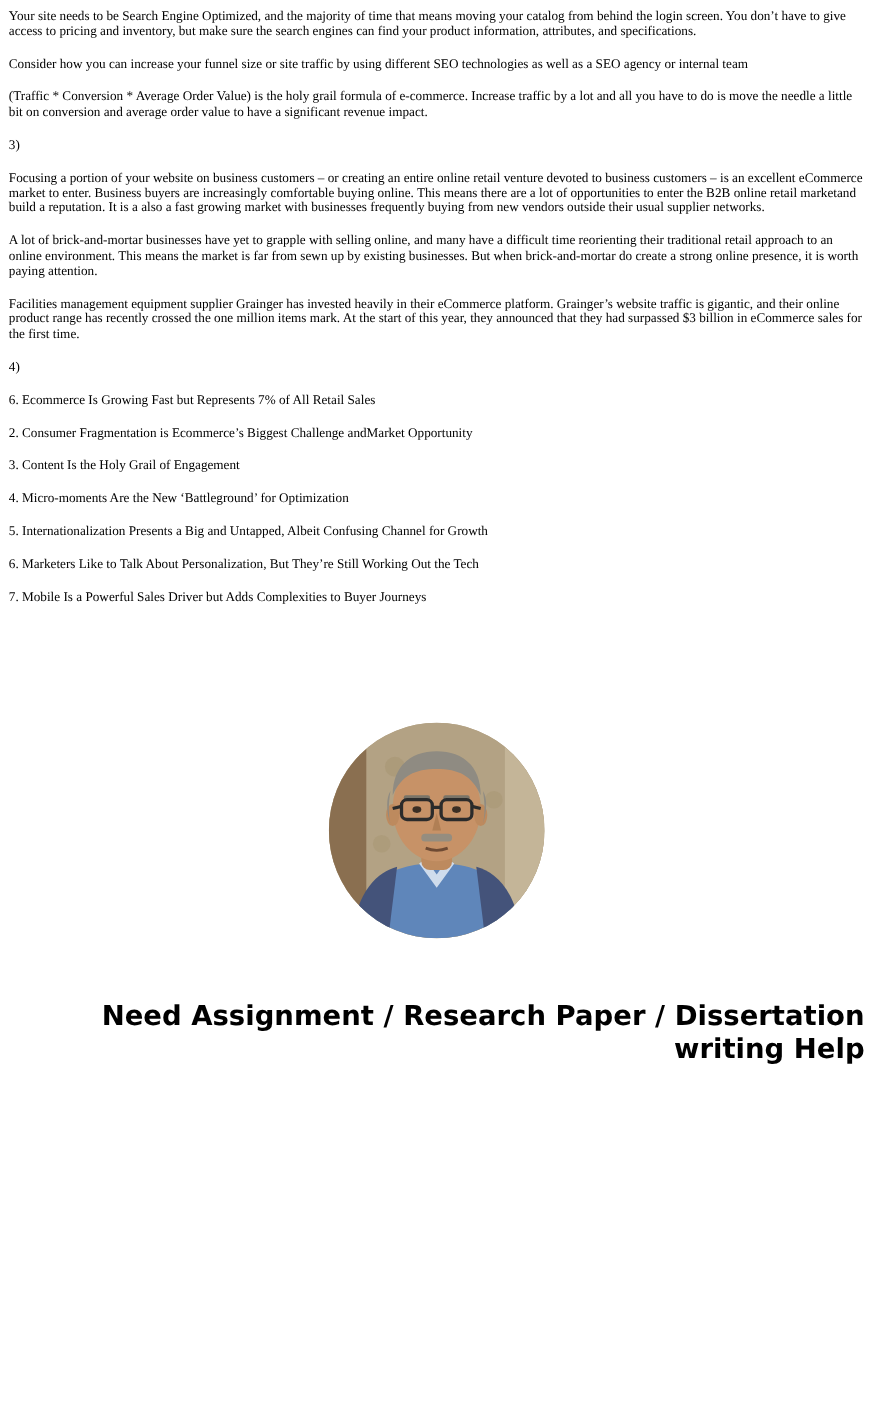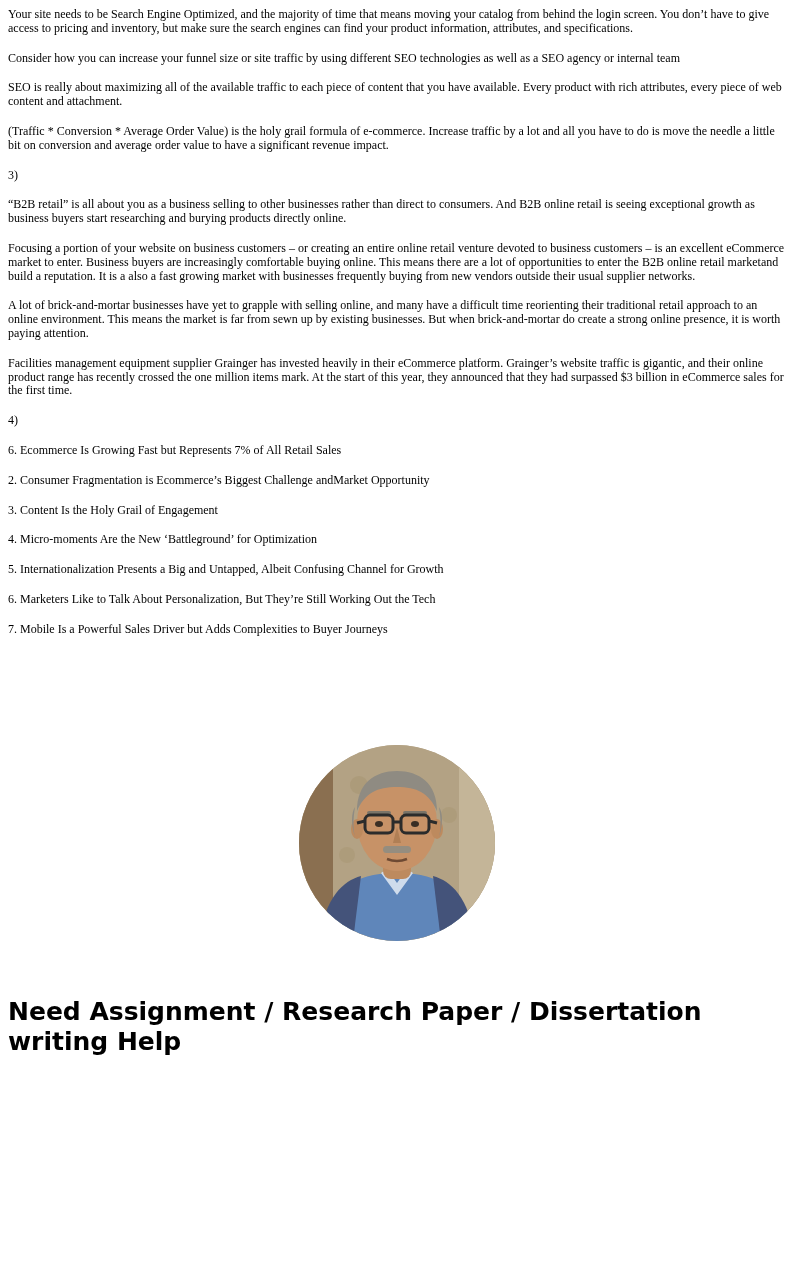--- a/index.html
+++ b/index.html
@@ -31,38 +31,36 @@
   .avatar {
     width: 196px;
     height: 196px;
     border-radius: 50%;
     overflow: hidden;
     background: #b5a486;
   }
   .avatar svg { display: block; }
   .footer-heading {
     margin: 56px 8px 0 8px;
-    text-align: left;
+    text-align: right;
     font-family: "DejaVu Sans", sans-serif;
     font-weight: bold;
     font-size: 25px;
     line-height: 30px;
     color: #000000;
   }
 </style>
 </head>
 <body>
 
 <div class="article">
   <p>Your site needs to be Search Engine Optimized, and the majority of time that means moving your catalog from behind the login screen. You don’t have to give access to pricing and inventory, but make sure the search engines can find your product information, attributes, and specifications.</p>
   <p>Consider how you can increase your funnel size or site traffic by using different SEO technologies as well as a SEO agency or internal team</p>
-  <p>SEO is really about maximizing all of the available traffic to each piece of content that you have available. Every product with rich attributes, every piece of web content and attachment.</p>
   <p>(Traffic * Conversion * Average Order Value) is the holy grail formula of e-commerce. Increase traffic by a lot and all you have to do is move the needle a little bit on conversion and average order value to have a significant revenue impact.</p>
   <p>3)</p>
-  <p>“B2B retail” is all about you as a business selling to other businesses rather than direct to consumers. And B2B online retail is seeing exceptional growth as business buyers start researching and burying products directly online.</p>
   <p>Focusing a portion of your website on business customers – or creating an entire online retail venture devoted to business customers – is an excellent eCommerce market to enter. Business buyers are increasingly comfortable buying online. This means there are a lot of opportunities to enter the B2B online retail marketand build a reputation. It is a also a fast growing market with businesses frequently buying from new vendors outside their usual supplier networks.</p>
   <p>A lot of brick-and-mortar businesses have yet to grapple with selling online, and many have a difficult time reorienting their traditional retail approach to an online environment. This means the market is far from sewn up by existing businesses. But when brick-and-mortar do create a strong online presence, it is worth paying attention.</p>
   <p>Facilities management equipment supplier Grainger has invested heavily in their eCommerce platform. Grainger’s website traffic is gigantic, and their online product range has recently crossed the one million items mark. At the start of this year, they announced that they had surpassed $3 billion in eCommerce sales for the first time.</p>
   <p>4)</p>
   <p>6. Ecommerce Is Growing Fast but Represents 7% of All Retail Sales</p>
   <p>2. Consumer Fragmentation is Ecommerce’s Biggest Challenge andMarket Opportunity</p>
   <p>3. Content Is the Holy Grail of Engagement</p>
   <p>4. Micro-moments Are the New ‘Battleground’ for Optimization</p>
   <p>5. Internationalization Presents a Big and Untapped, Albeit Confusing Channel for Growth</p>
   <p>6. Marketers Like to Talk About Personalization, But They’re Still Working Out the Tech</p>

